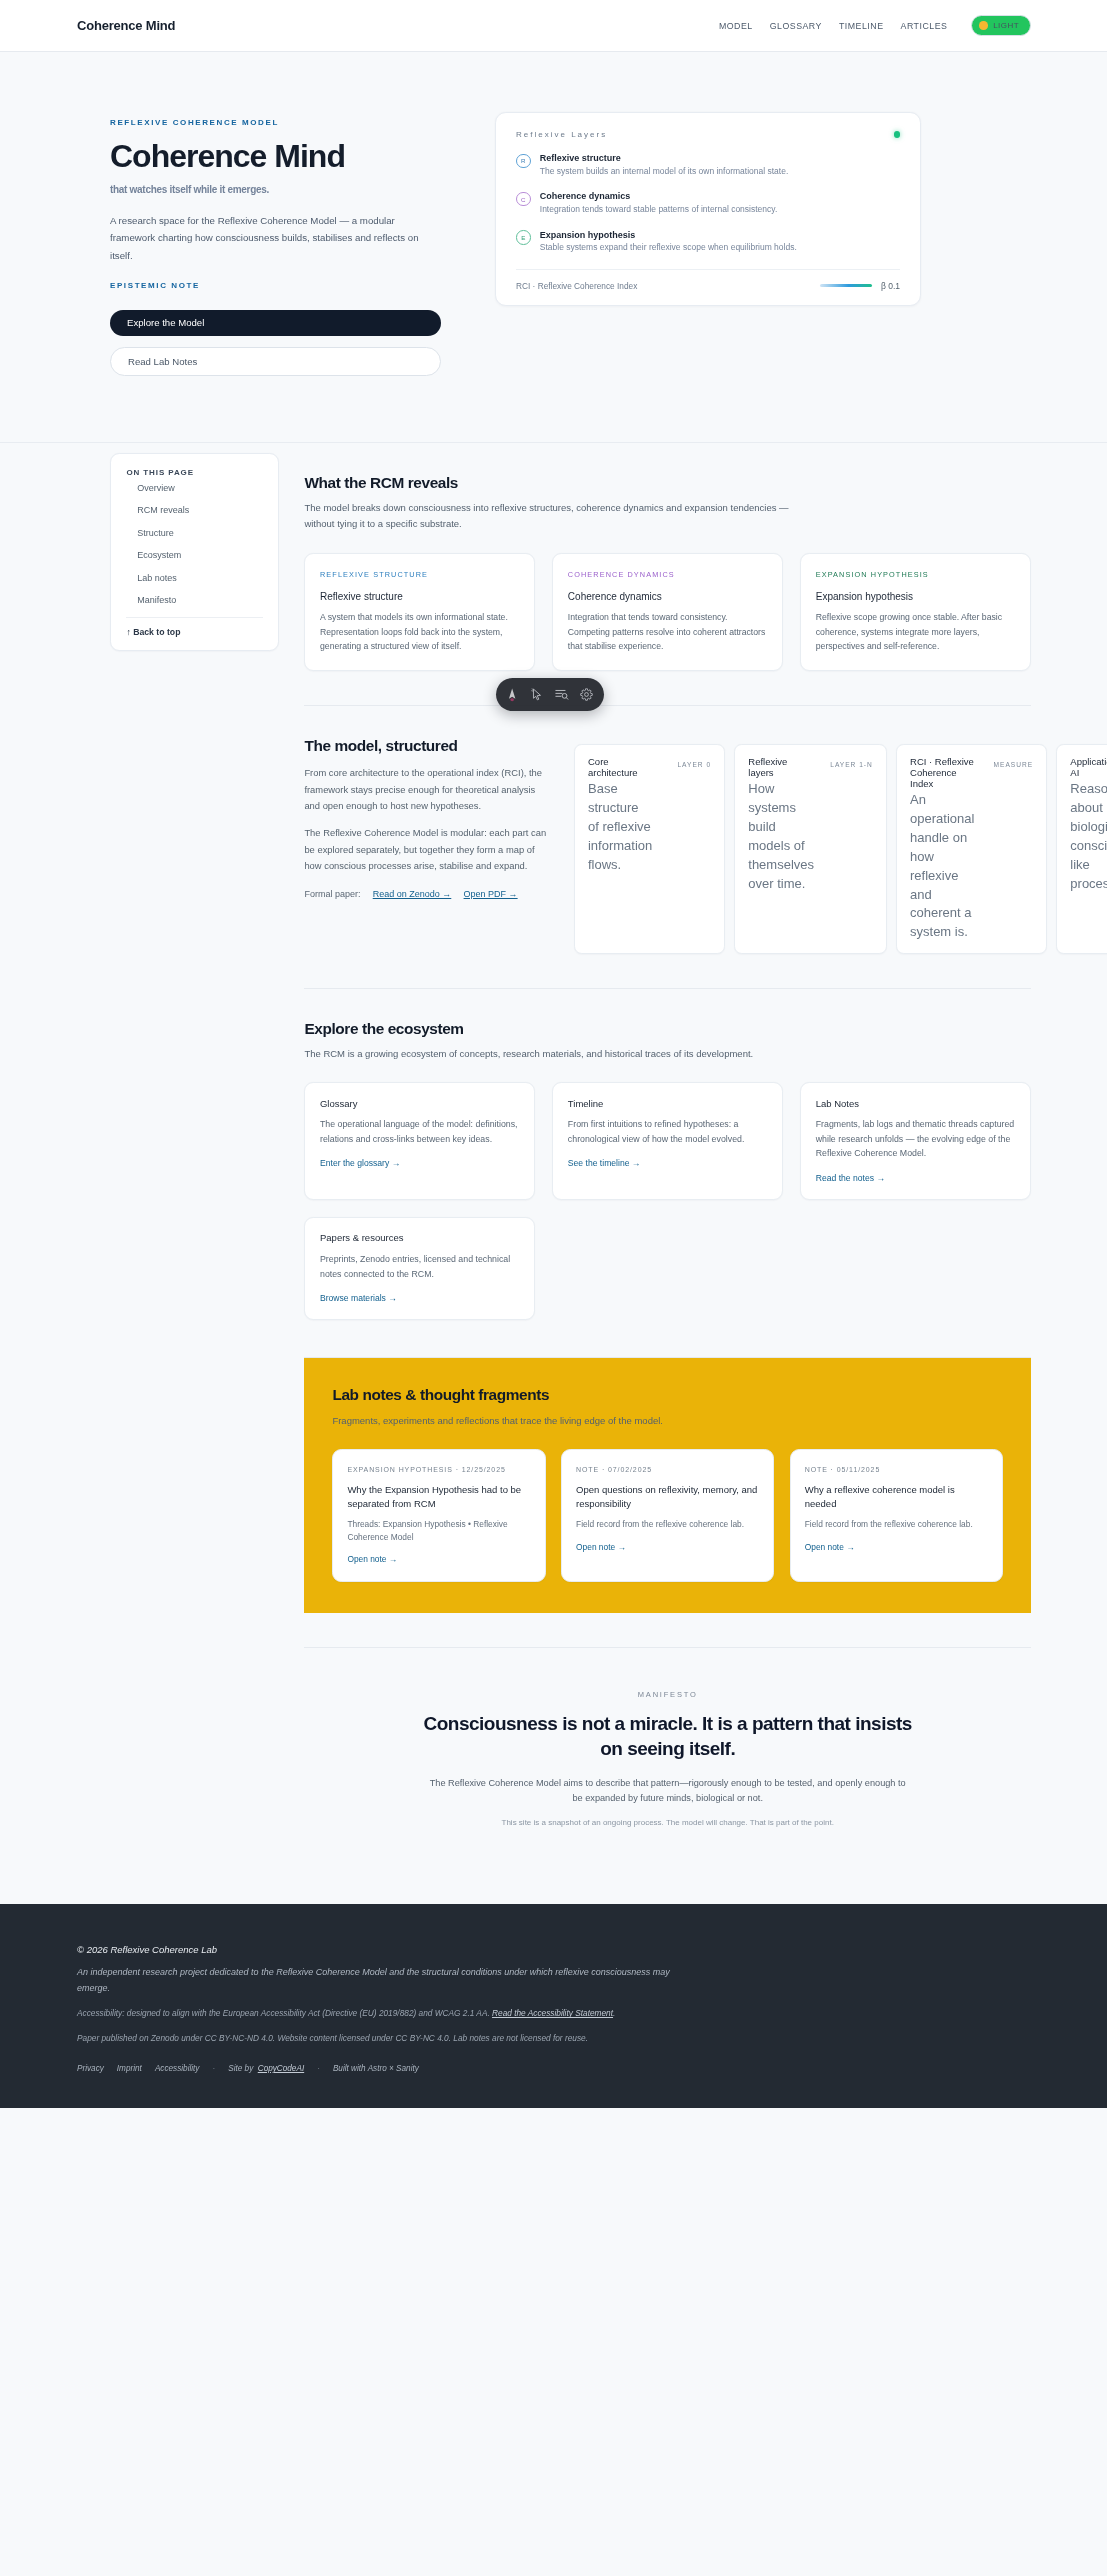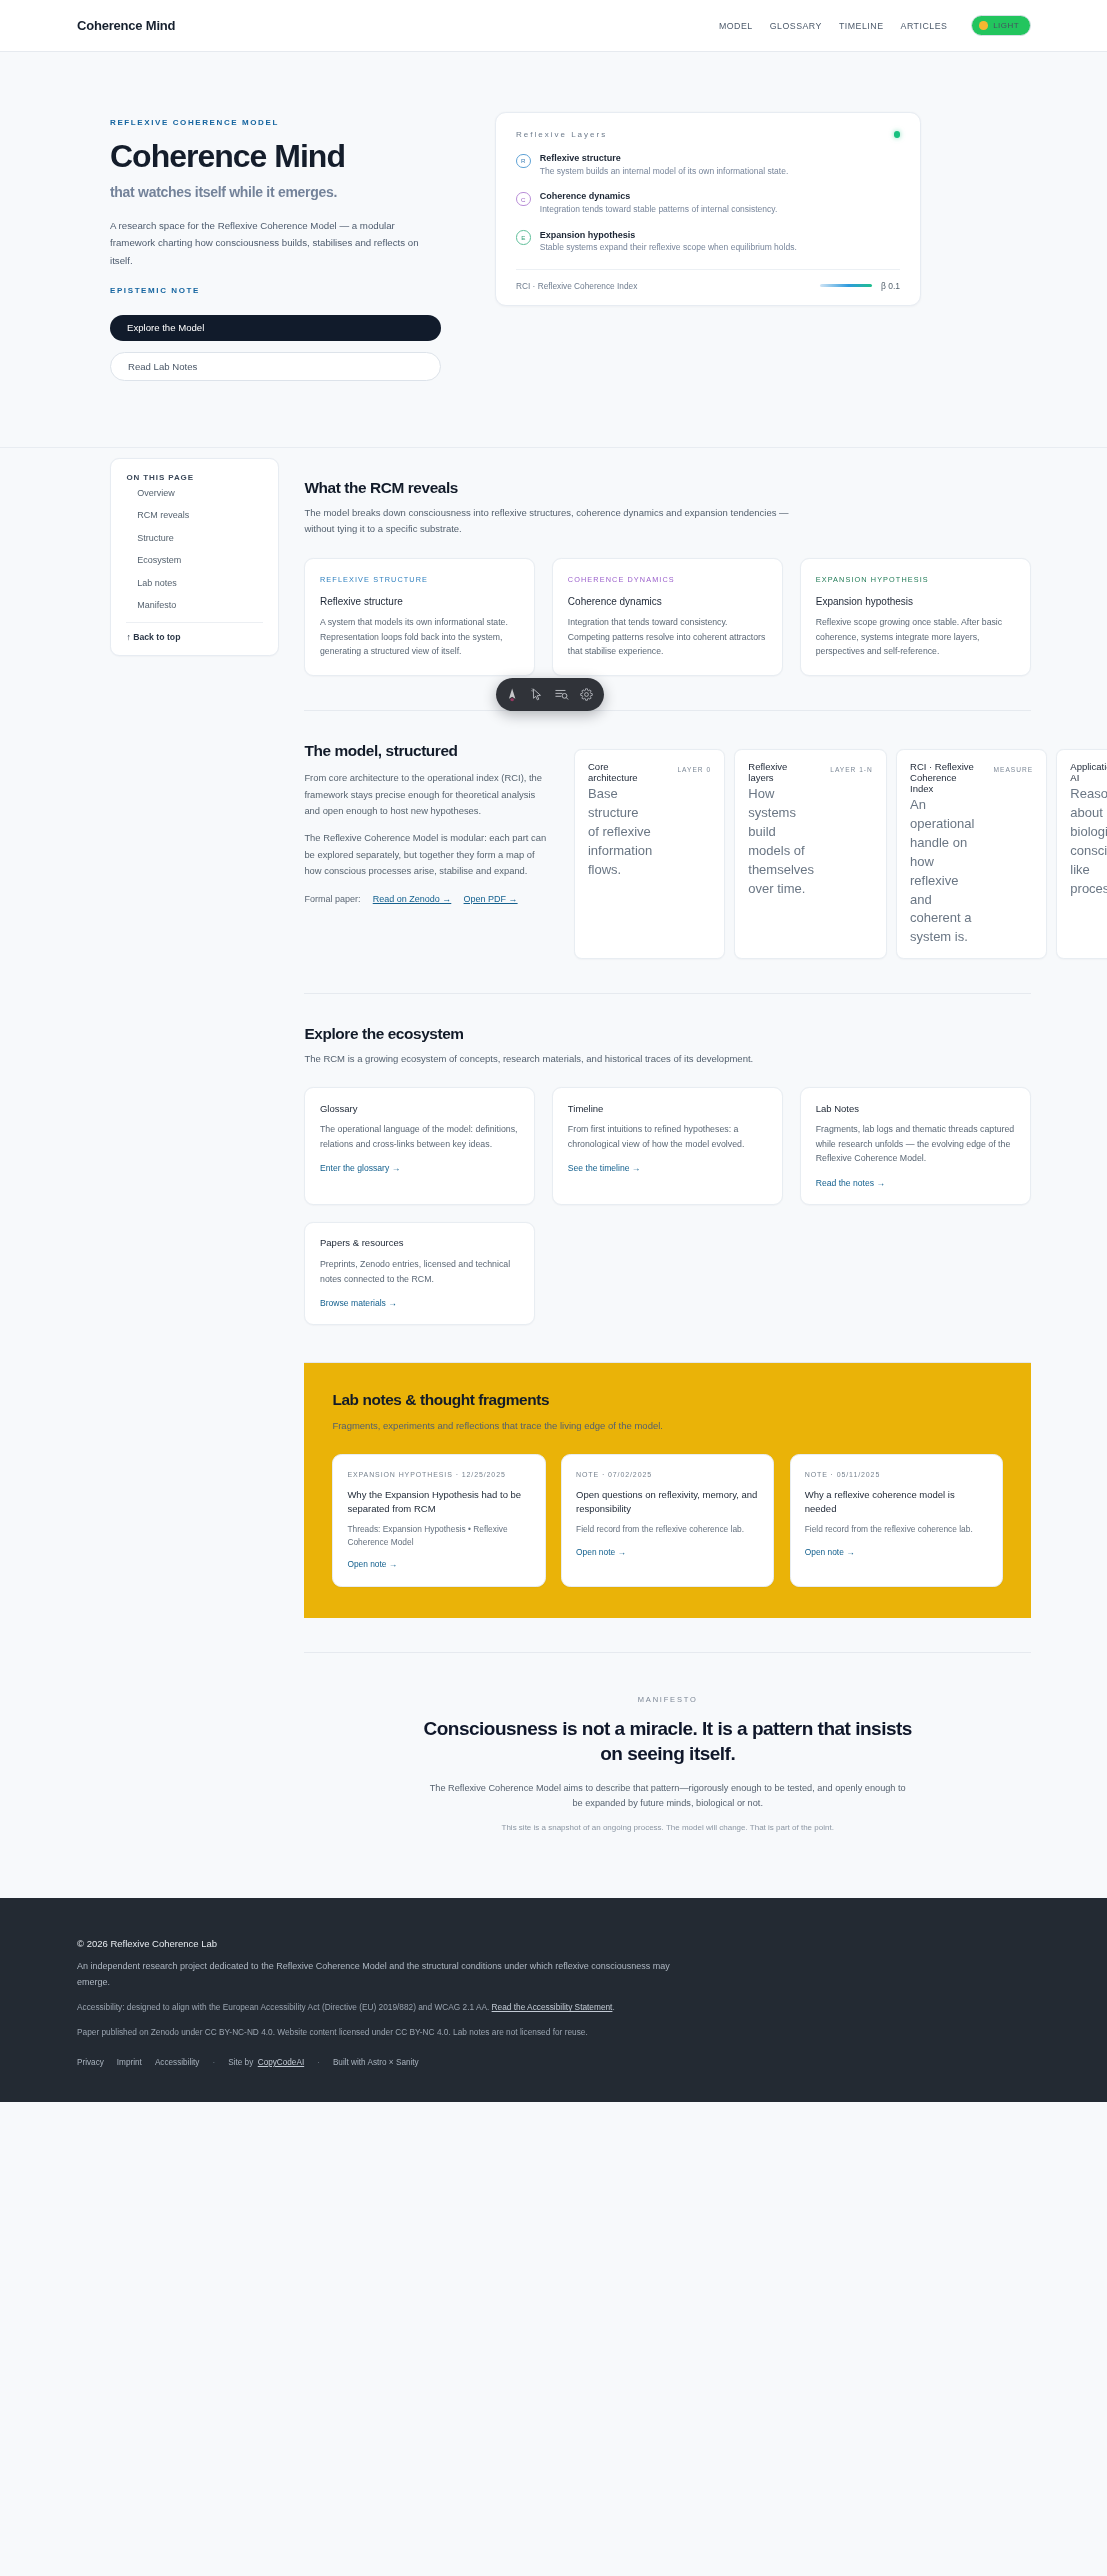--- a/index.html
+++ b/index.html
@@ -42,21 +42,21 @@
   .hero-left { width:331px; padding-top:6.2px; }
   .eyebrow {
     font-size:8px; letter-spacing:1.6px; font-weight:700;
     color:#1565a0; text-transform:uppercase;
   }
   .hero-title {
     font-size:32px; line-height:1.06; font-weight:800;
     letter-spacing:-1px; color:#141d2b; margin-top:13px;
   }
   .hero-sub {
-    font-size:14px; font-weight:700; color:#74839a;
+    font-size:10px; font-weight:700; color:#74839a;
     letter-spacing:-0.3px; margin-top:10px;
   }
   .hero-body {
     font-size:9.7px; line-height:1.78; color:#4d5b6d;
     margin-top:17px;
   }
   .epistemic { margin-top:17px; }
   .hero-actions { display:flex; gap:10.8px; margin-top:20px;flex-direction:column; }
   .btn {
     font-size:9.6px; border-radius:768px; padding:8.5px 17px;
@@ -176,21 +176,21 @@
   .manifesto { text-align:center; padding:43px 0 46px 0; }
   .man-kicker { font-size:7.5px; letter-spacing:1.8px; color:#7b8695; }
   .man-head {
     font-size:19px; font-weight:800; letter-spacing:-0.5px; color:#0f172a;
     margin:13px auto 0 auto; max-width:492px; line-height:1.28;
   }
   .man-body { font-size:9.2px; color:#56626f; line-height:1.66; margin:14.6px auto 0 auto; max-width:477px; }
   .man-foot { font-size:8px; color:#8b96a3; margin-top:12.3px; }
 
   
-  .site-footer { background:#232a33; color:#c6cdd6; padding:40px 97px 35px 77px; margin-top:20px; }
+  .site-footer { background:#232a33; color:#c6cdd6; padding:40px 97px 35px 77px; margin-top:31px;font-style:italic; }
   .f-copy { font-size:9.5px; color:#e7ebf0; }
   .f-text { font-size:9px; line-height:1.72; color:#aeb7c2; margin-top:10px; max-width:608px; }
   .f-small { font-size:8.3px; line-height:1.74; color:#9aa4b0; margin-top:10px; max-width:669px; }
   .f-u { text-decoration:underline; color:#c3cbd5; }
   .f-links { display:flex; gap:13px; align-items:center; margin-top:19px; font-size:8.2px; color:#a8b2bd; }
   .f-dot { color:#6d7883; }
 
   
   .floating-bar {
     position:absolute; left:496px; top:678px;

